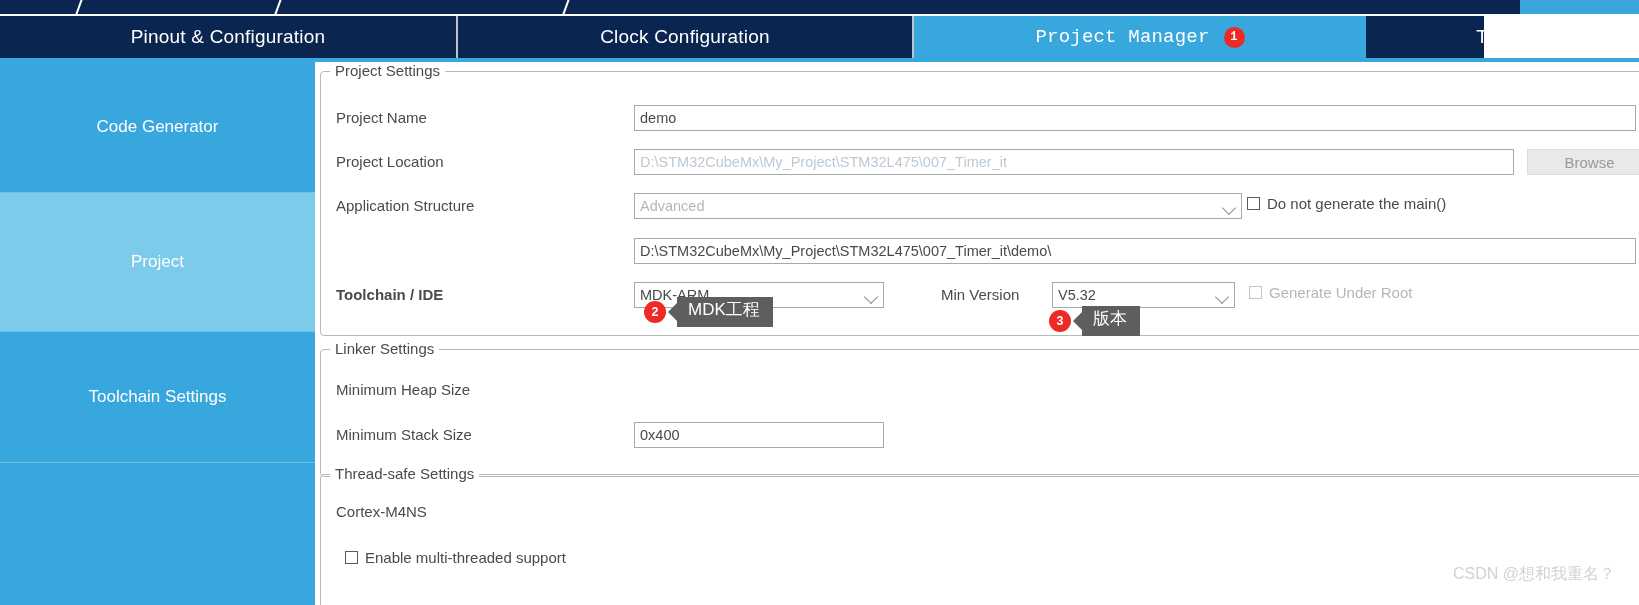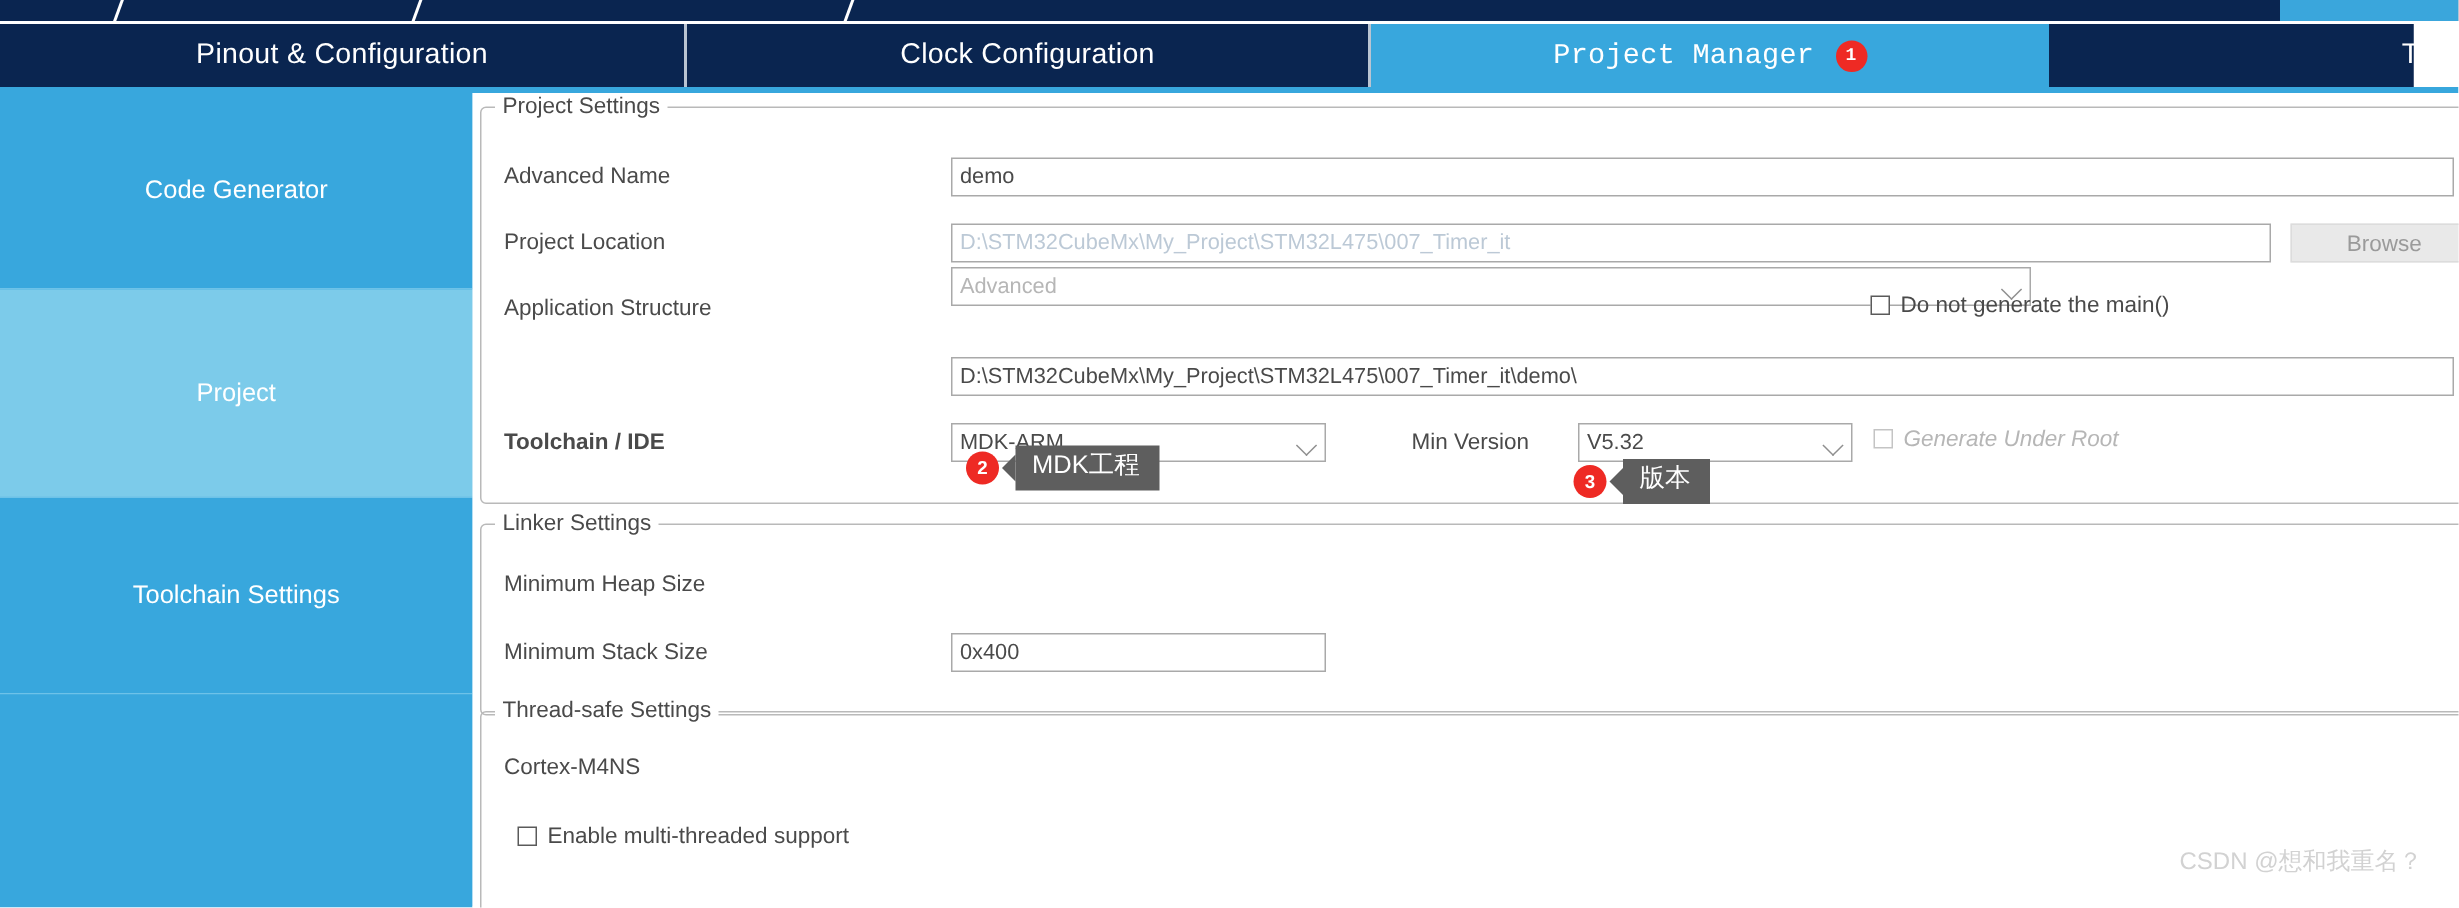--- a/index.html
+++ b/index.html
@@ -10,21 +10,21 @@
     -webkit-font-smoothing:antialiased;
   }
   #app{position:relative;width:1639px;height:605px;overflow:hidden;}
 
   
   .crumb-strip{position:absolute;left:0;top:0;width:1639px;height:14px;background:#0a2550;overflow:hidden;}
   .crumb-slash{position:absolute;top:-8px;width:2px;height:30px;background:#ffffff;transform:rotate(20deg);}
   .crumb-strip .blue-chip{position:absolute;right:0;top:0;width:119px;height:14px;background:#3aa6dc;}
 
   
-  .tabbar{position:absolute;left:0;top:16px;width:1609px;height:42px;background:#0a2550;display:flex;}
+  .tabbar{position:absolute;left:0;top:16px;width:1484px;height:42px;background:#0a2550;display:flex;}
   .tab{
     position:relative;height:42px;display:flex;align-items:center;justify-content:center;
     color:#ffffff;font-size:19px;letter-spacing:.2px;background:#0a2550;
     box-sizing:border-box;
   }
   .tab.sep{border-right:2px solid #b9c4d2;}
   .tab.active{background:#38a7dd;font-family:Liberation Mono, monospace;}
   .tab-badge{
     display:inline-flex;align-items:center;justify-content:center;
     width:21px;height:21px;border-radius:50%;
@@ -88,21 +88,21 @@
   }
 
   .btn-browse{
     position:absolute;box-sizing:border-box;height:26px;width:125px;
     background:#e9e9e9;border:1px solid #dcdcdc;
     font-size:15px;color:#9a9a9a;display:flex;align-items:center;justify-content:center;
   }
 
   .chk{position:absolute;display:flex;align-items:center;gap:7px;font-size:15px;color:#4a4a4a;}
   .chk .box{width:13px;height:13px;border:1.5px solid #5a5a5a;background:#fff;box-sizing:border-box;display:block;}
-  .chk.disabled{color:#b6b6b6;font-style:italic;}
+  .chk.disabled{color:#b6b6b6;}
   .chk.disabled .box{border-color:#c4c4c4;}
 
   
   .callout{position:absolute;display:flex;align-items:center;}
   .callout .num{
     width:22px;height:22px;border-radius:50%;background:#ee2a24;color:#fff;
     font-size:12.5px;font-weight:bold;display:flex;align-items:center;justify-content:center;
     line-height:1;flex:none;
   }
   .callout .arrow{
@@ -161,29 +161,29 @@
     <div class="side-item side-h4">
       <span></span>
     </div>
   </div>
 
   <div class="content">
 
     <div class="groupbox gb-project">
       <div class="gb-title">Project Settings</div>
 
-      <div class="lbl" style="left:15px;top:33px;">Advanced Name</div>
+      <div class="lbl" style="left:15px;top:33px;">Project Name</div>
       <div class="tfield" style="left:313px;top:33px;width:1002px;">demo</div>
 
       <div class="lbl" style="left:15px;top:77px;">Project Location</div>
       <div class="tfield dimblue" style="left:313px;top:77px;width:880px;">D:\STM32CubeMx\My_Project\STM32L475\007_Timer_it</div>
       <div class="btn-browse" style="left:1206px;top:77px;">Browse</div>
 
       <div class="lbl" style="left:15px;top:121px;">Application Structure</div>
-      <div class="combo dim" style="left:313px;top:106px;width:720px;">
+      <div class="combo dim" style="left:313px;top:121px;width:608px;">
         <span>Advanced</span>
         <span class="caret"></span>
       </div>
       <div class="chk" style="left:926px;top:123px;">
         <span class="box"></span>
         <span>Do not generate the main()</span>
       </div>
 
       <div class="tfield" style="left:313px;top:166px;width:1002px;">D:\STM32CubeMx\My_Project\STM32L475\007_Timer_it\demo\</div>
 

